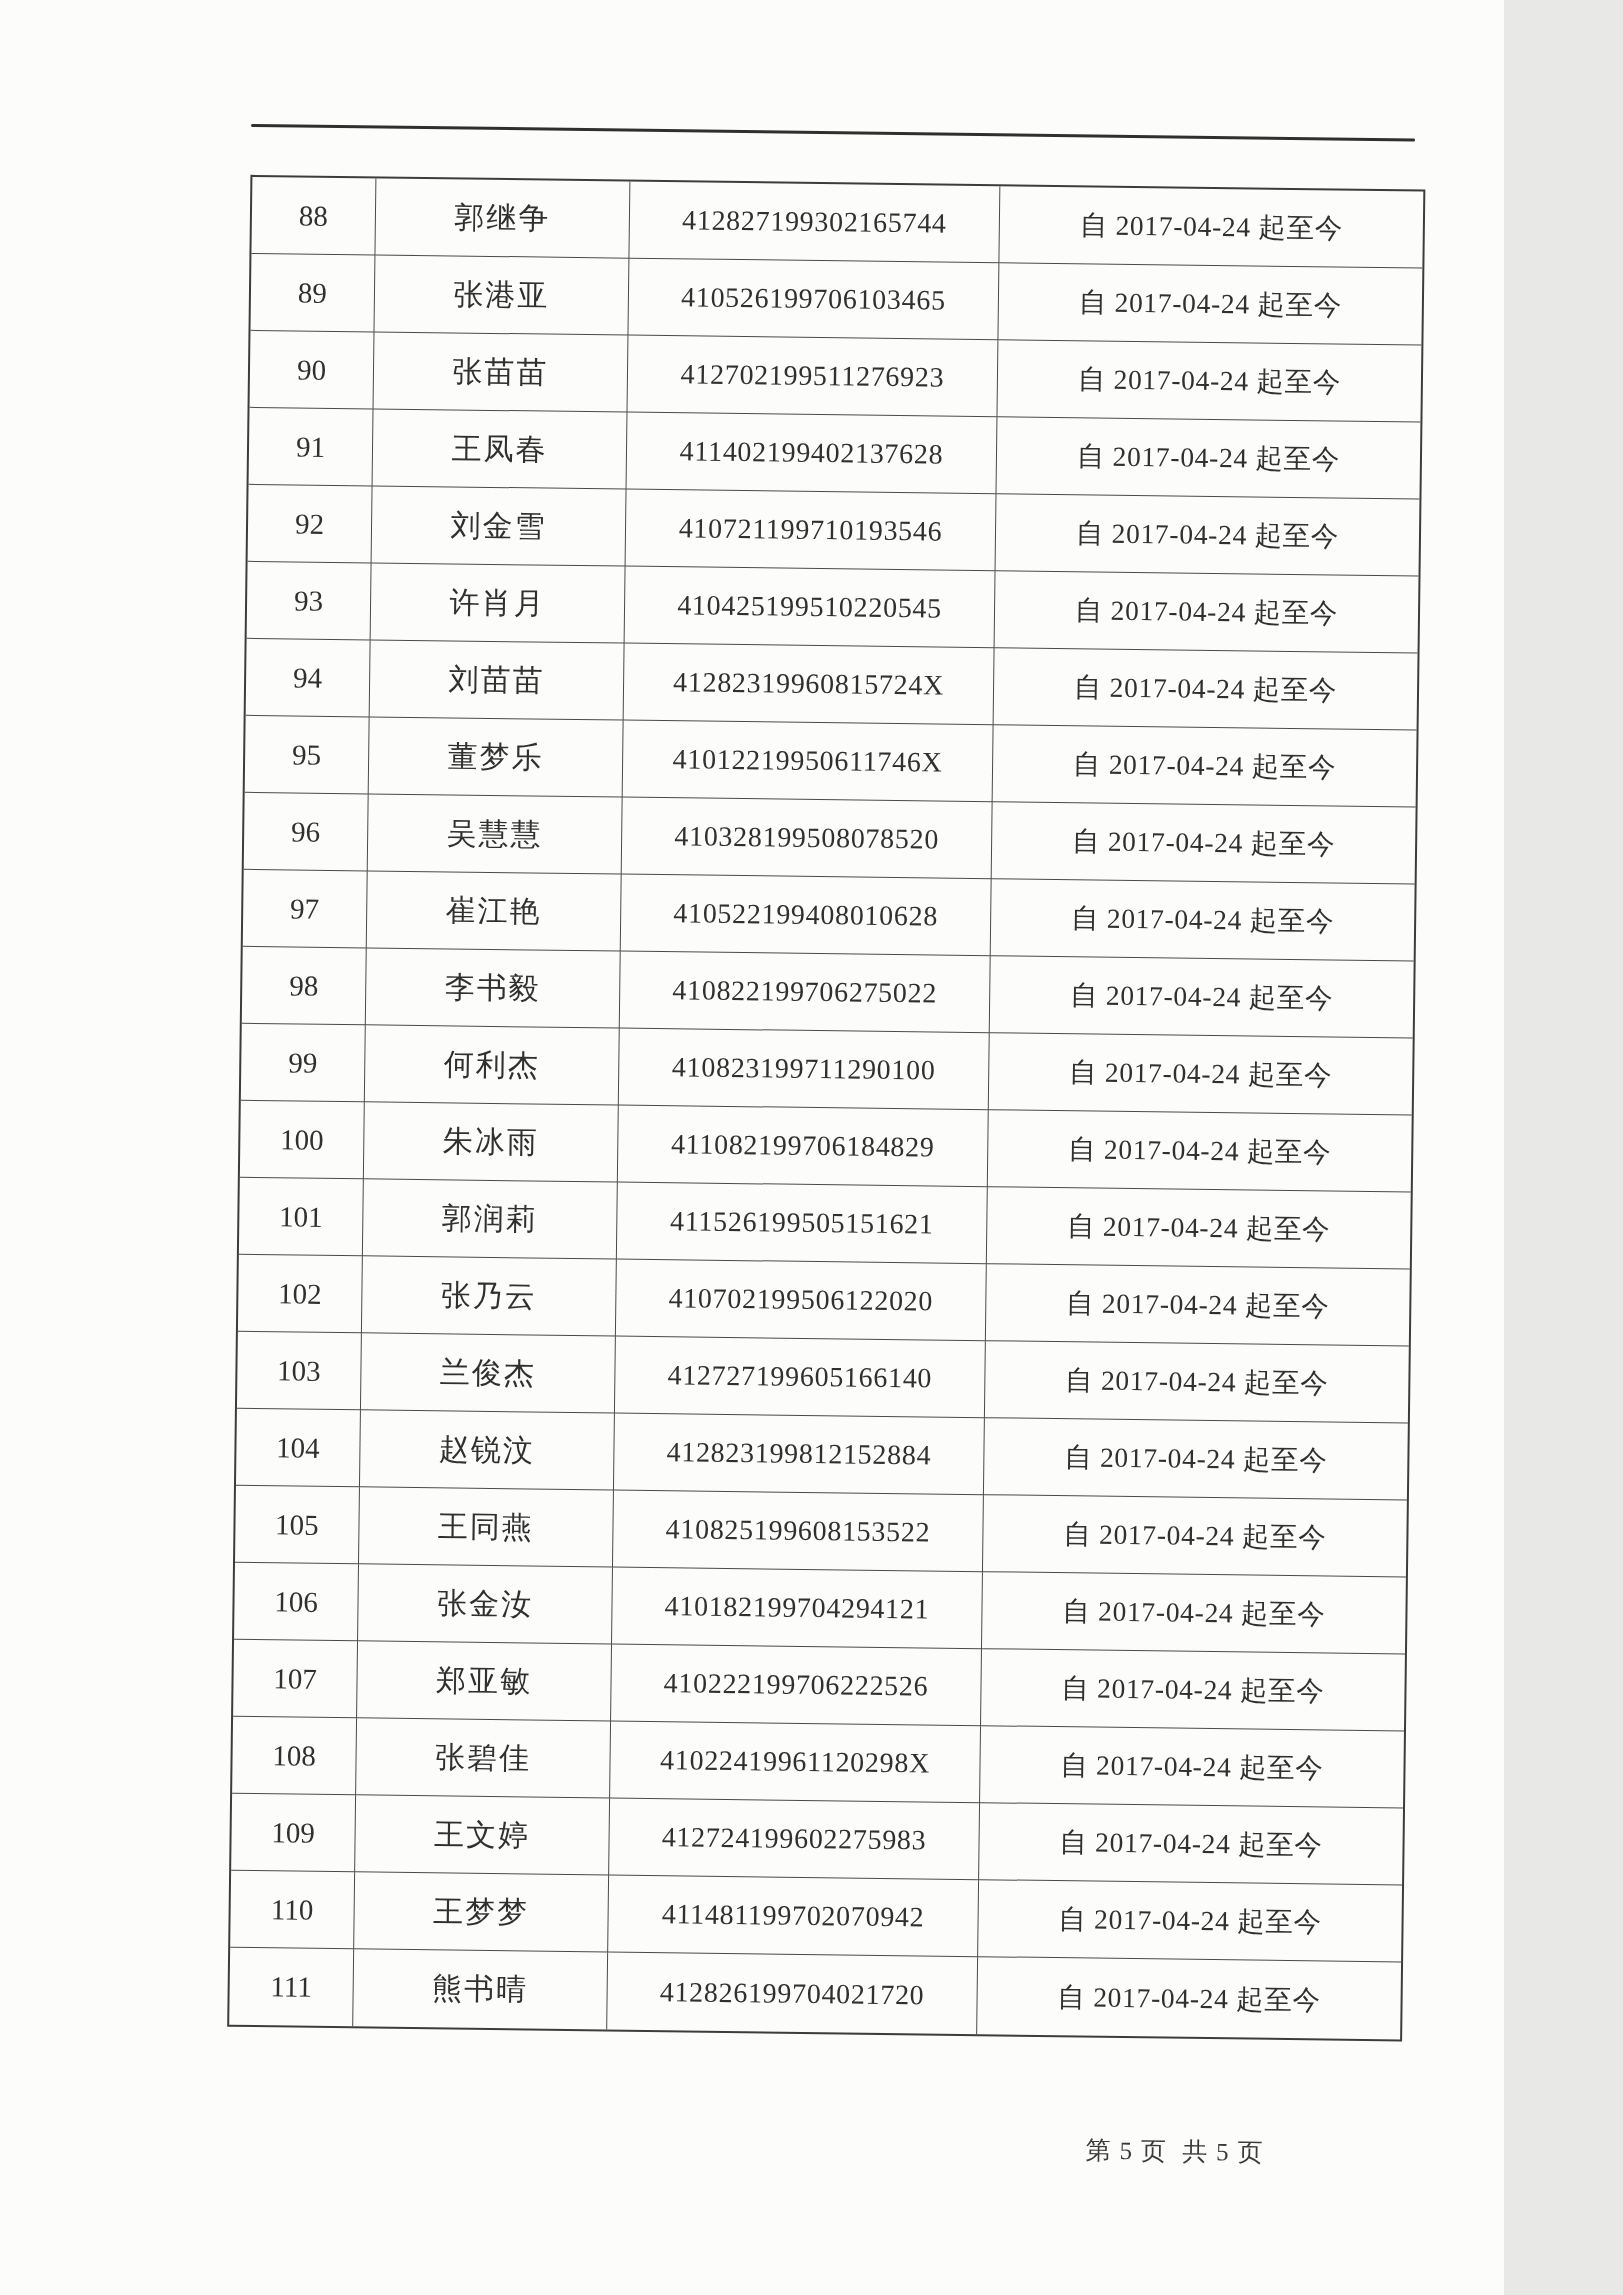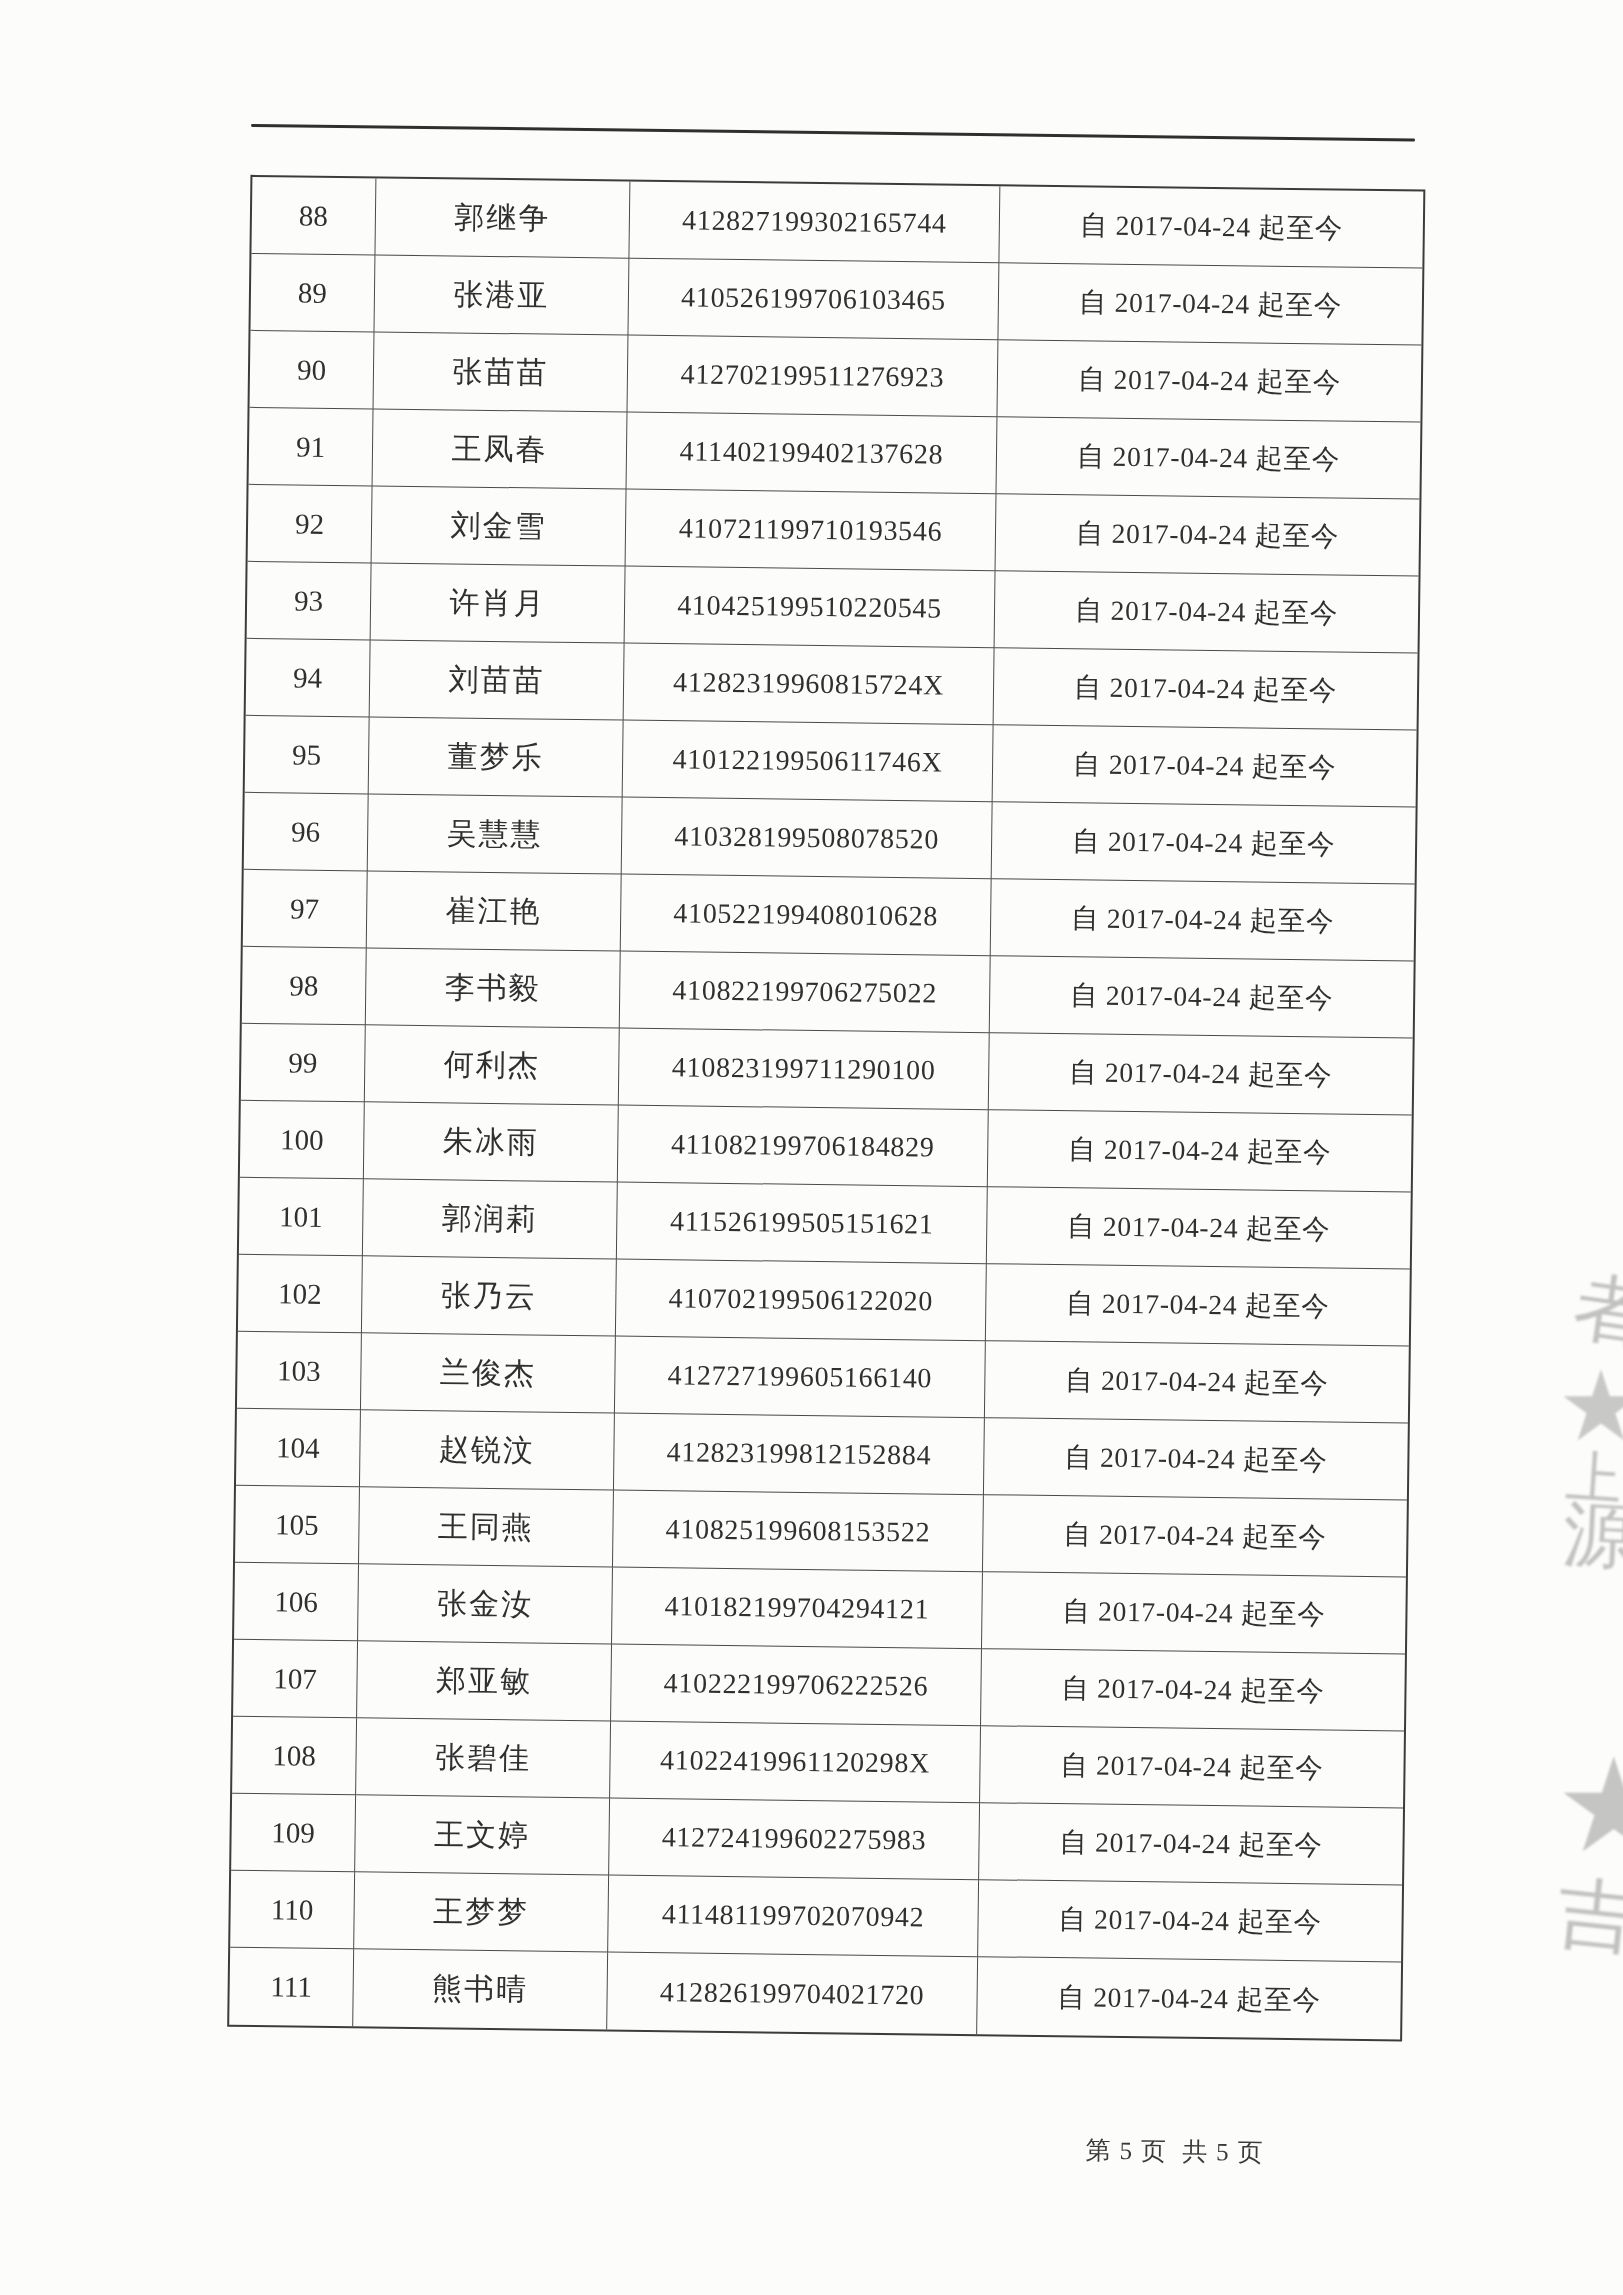--- a/index.html
+++ b/index.html
@@ -1,18 +1,18 @@
 <!DOCTYPE html>
 <html style="font-size:10.5px"><head>
 <meta charset="utf-8">
 <style>
   html,body{margin:0;padding:0;background:#e8e8e6;}
   .page{
     position:relative;
-    width:1623px;height:2295px;
+    width:1504px;height:2295px;
     background:#fcfcfb;
     overflow:hidden;
     font-family:"Liberation Serif","DejaVu Serif",serif;
     color:#2e2e2e;
   }
   
   .sheet{
     position:absolute;inset:0;
     transform:rotate(0.72deg);
     transform-origin:262px 131px;

